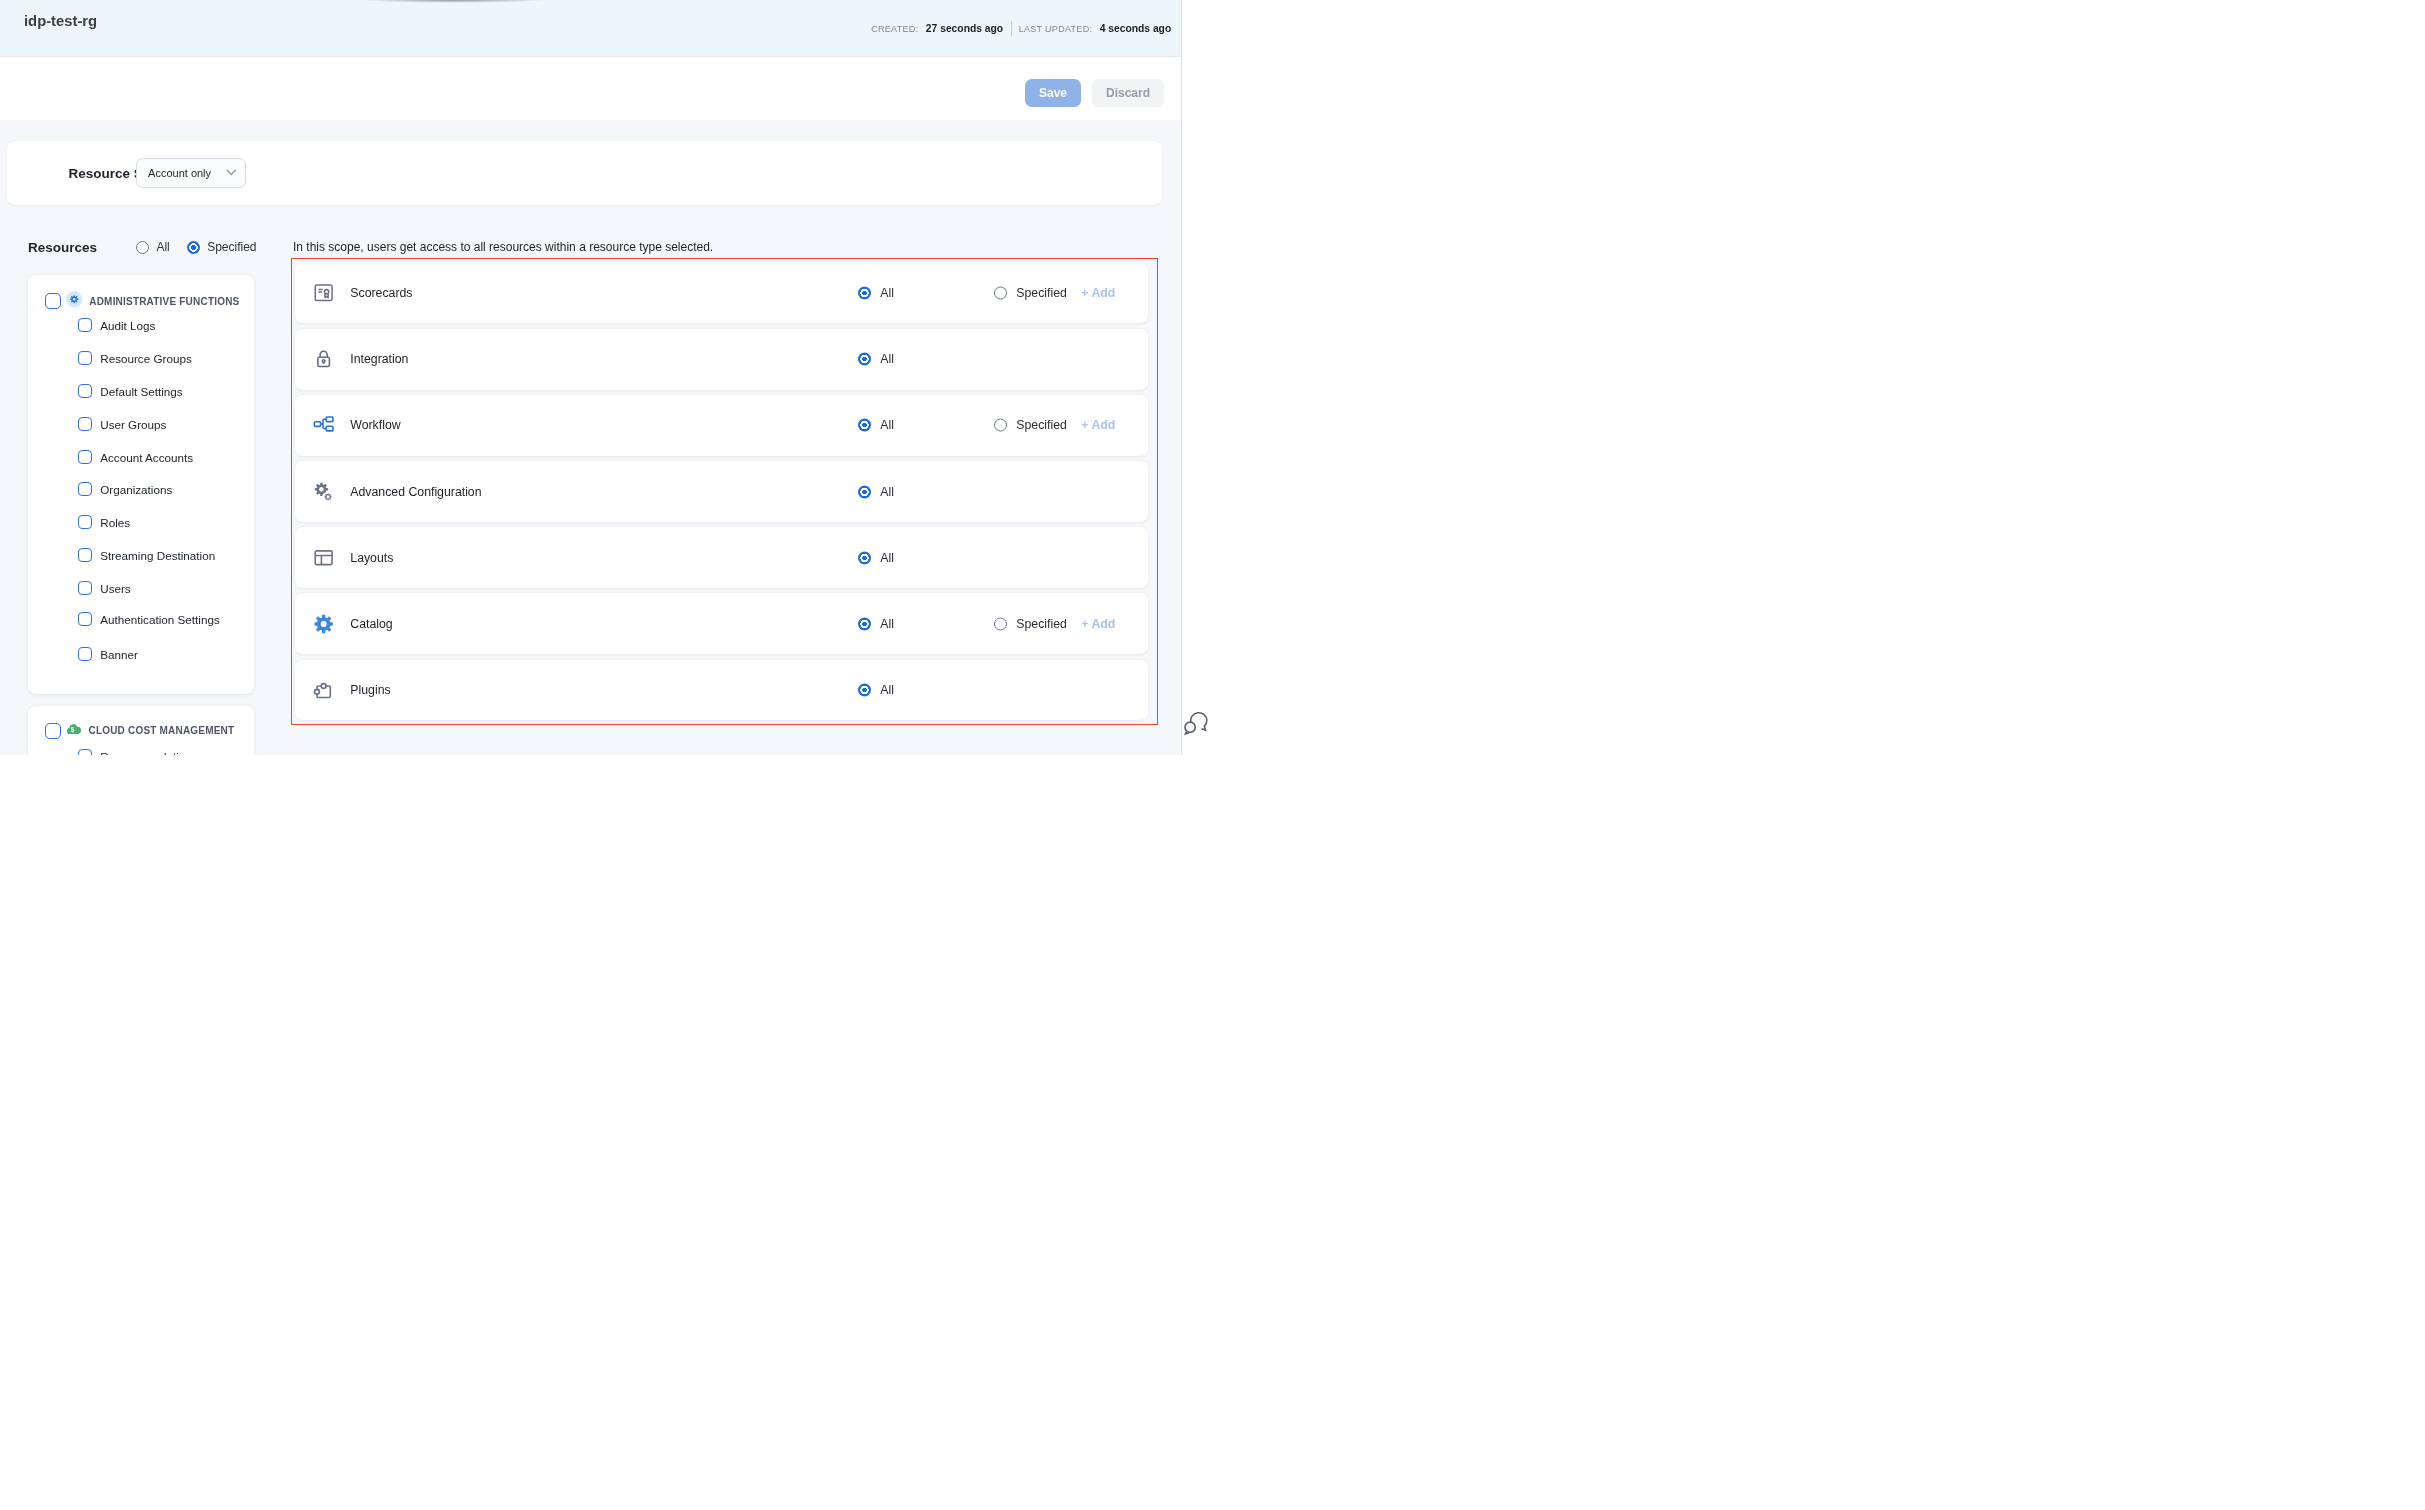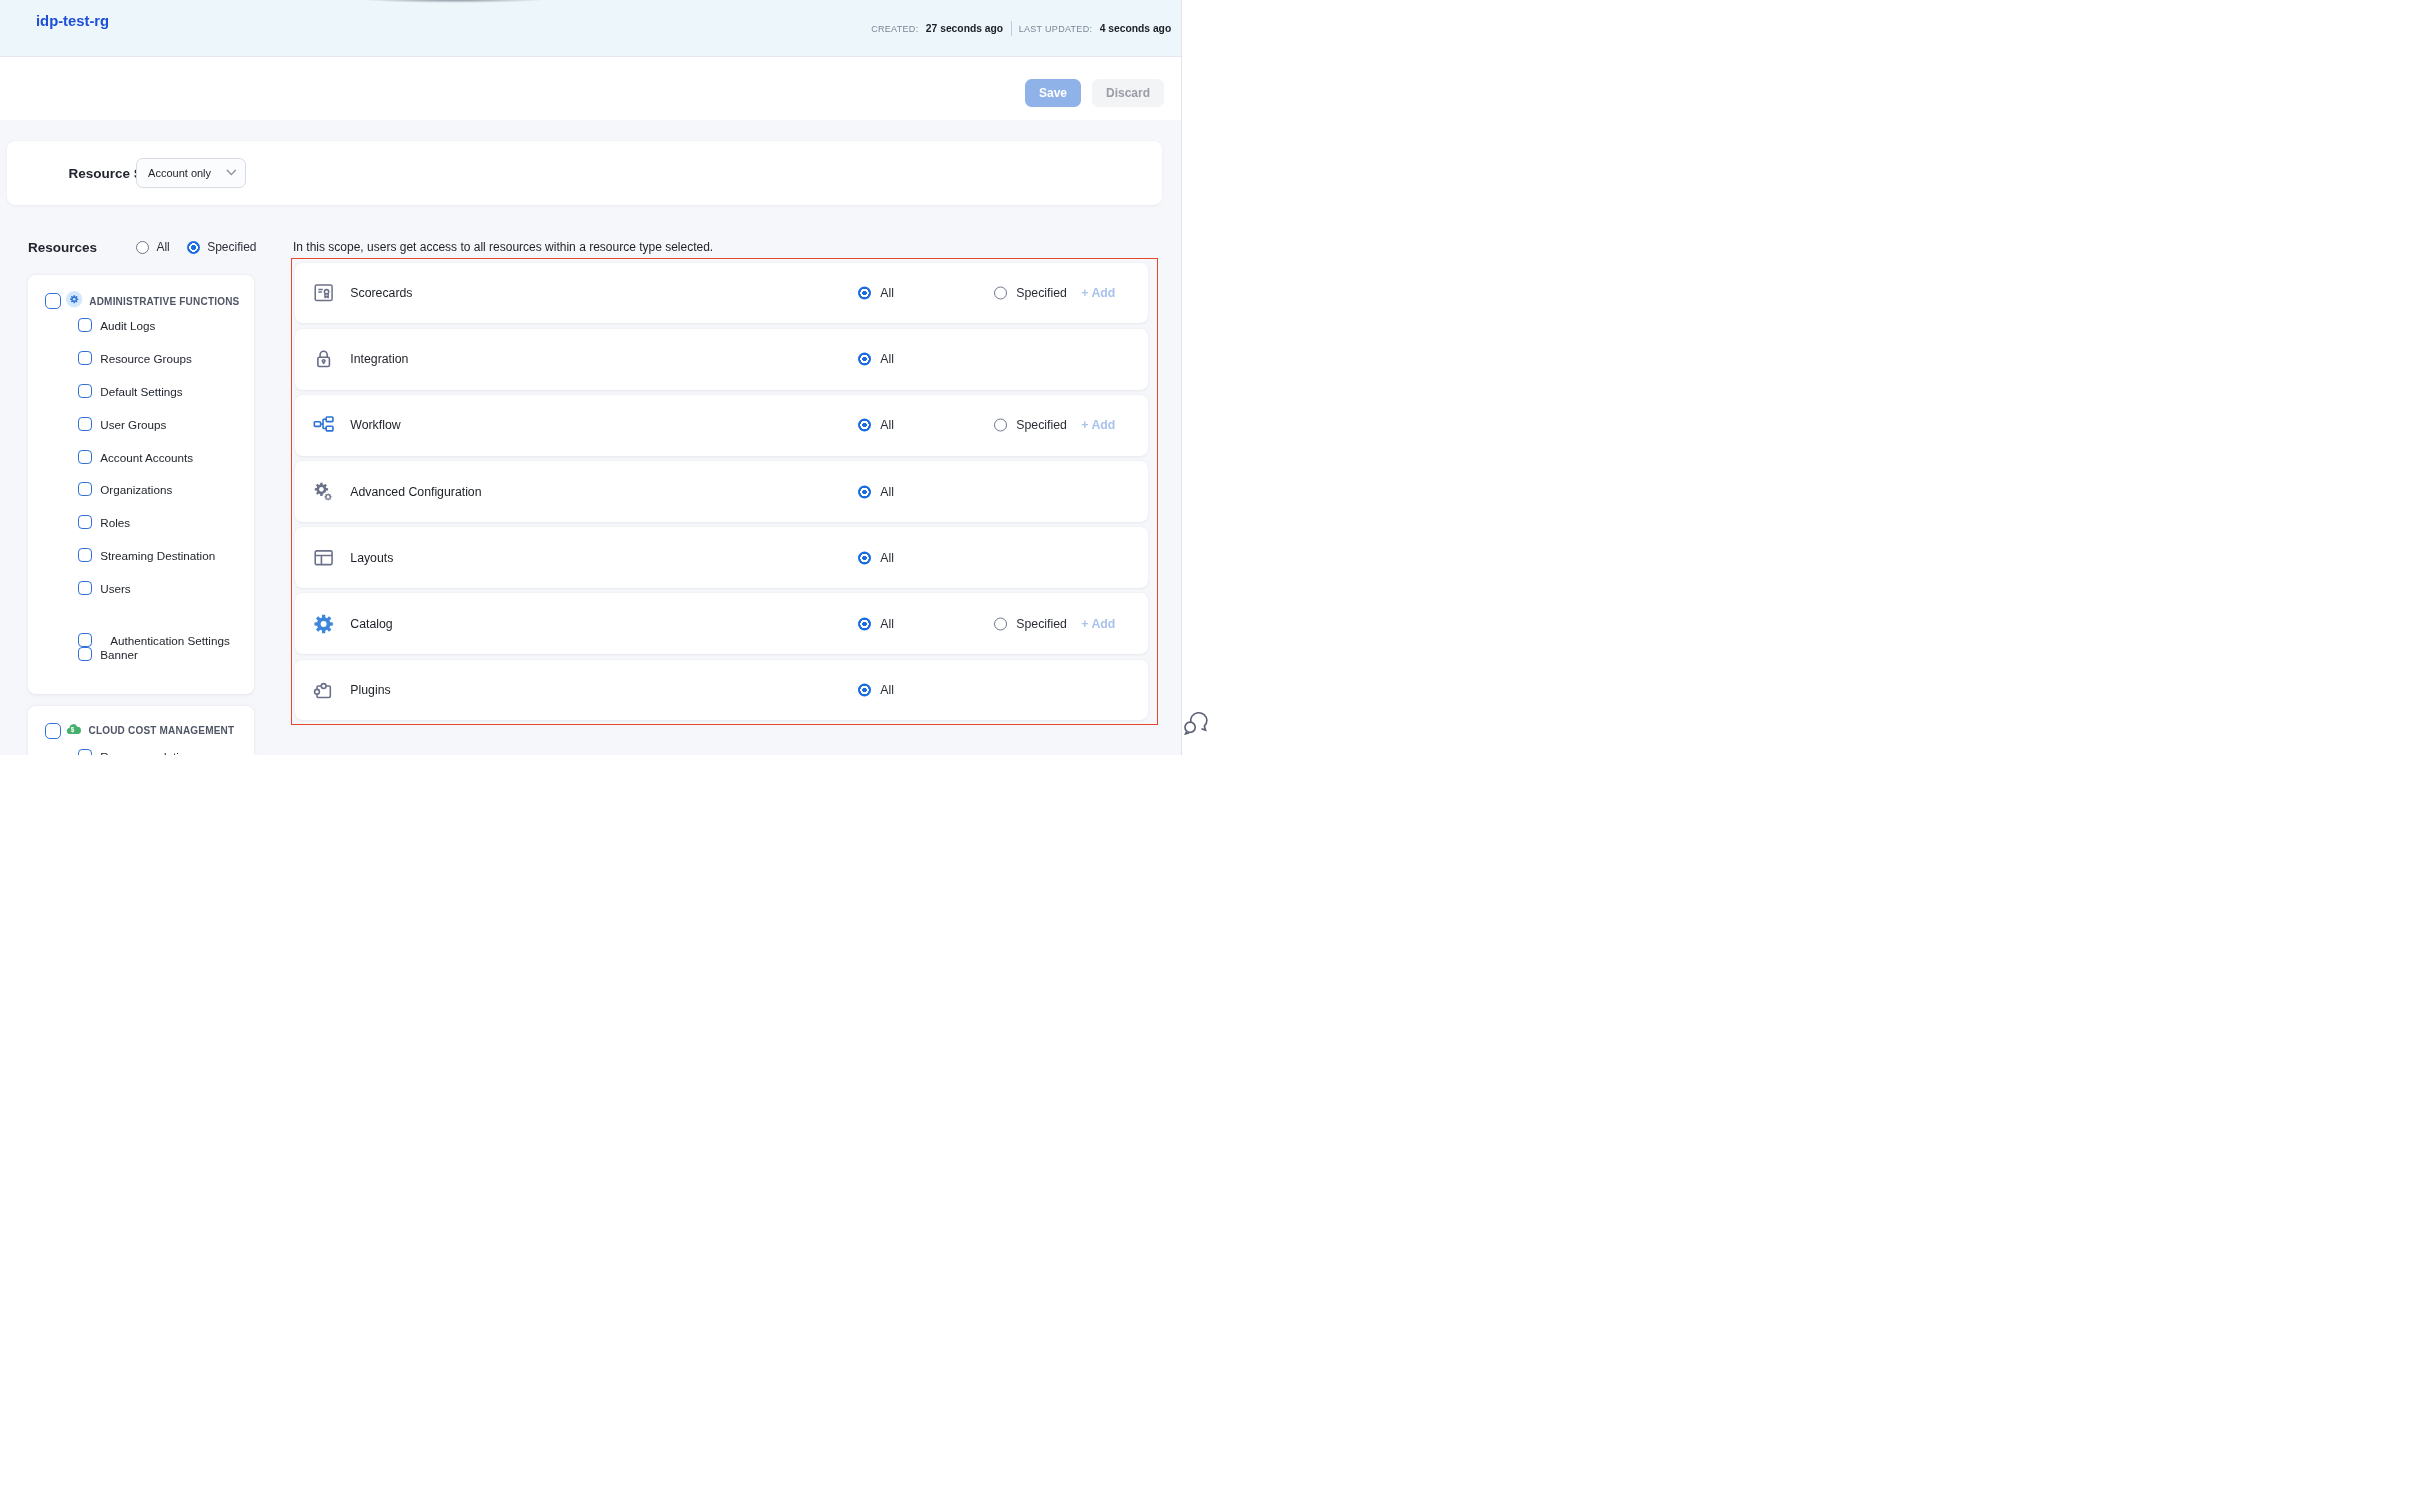--- a/index.html
+++ b/index.html
@@ -3,21 +3,21 @@
 <meta charset="utf-8">
 <style>
   html,body{margin:0;padding:0;background:#fff;}
   *{box-sizing:border-box;font-family:"Liberation Sans",sans-serif;}
   .stage{position:relative;width:1213px;height:755px;background:#fff;overflow:hidden;}
   .main-col{position:absolute;left:0;top:0;width:1181px;height:755px;}
   .right-gutter{position:absolute;left:1181px;top:0;width:32px;height:755px;background:#fff;border-left:0.8px solid #e0e3ea;}
 
   
   .hdr{position:absolute;left:0;top:0;width:100%;height:57px;background:#ecf6fb;border-bottom:0.8px solid #e3e8ee;}
-  .hdr-title{position:absolute;left:36px;top:13px;font-size:14.8px;font-weight:600;color:#1d4ed8;}
+  .hdr-title{position:absolute;left:24px;top:13px;font-size:14.8px;font-weight:600;color:#404040;}
   .hdr-meta{position:absolute;right:9.8px;top:0;height:57px;display:flex;align-items:center;gap:7.4px;}
   .meta-label{font-size:9px;letter-spacing:0.3px;color:#7d8697;font-weight:500;}
   .meta-value{font-size:10.3px;font-weight:700;color:#1c1f26;}
   .meta-div{width:0.8px;height:14.8px;background:#c6cad4;}
   .top-artifact{position:absolute;left:359px;top:-4.1px;width:189px;height:7.4px;border-radius:50%;
     background:radial-gradient(ellipse at center,rgba(45,52,66,.55),rgba(45,52,66,0) 70%);}
 
   
   .action-bar{position:absolute;left:0;top:57px;width:100%;height:63px;background:#fff;
     border-radius:0 0 9.8px 9.8px;box-shadow:0 1.6px 4.1px rgba(96,97,112,.14);}
@@ -153,21 +153,21 @@
               <span class="lbl">Roles</span>
             </div>
             <div class="side-item" style="top: 273px;">
               <span class="cbx sm"></span>
               <span class="lbl">Streaming Destination</span>
             </div>
             <div class="side-item" style="top: 306px;">
               <span class="cbx sm"></span>
               <span class="lbl">Users</span>
             </div>
-            <div class="side-item" style="top: 358px; gap: 10px;">
+            <div class="side-item" style="top: 337px;">
               <span class="cbx sm"></span>
               <span class="lbl">Authentication Settings</span>
             </div>
             <div class="side-item" style="top: 372px;">
               <span class="cbx sm"></span>
               <span class="lbl">Banner</span>
             </div>
           </div>
           <div class="side-card" style="top: 586px; height: 169px;">
             <div class="grp-head" style="top: 16.4px; padding-left: 17px;">

